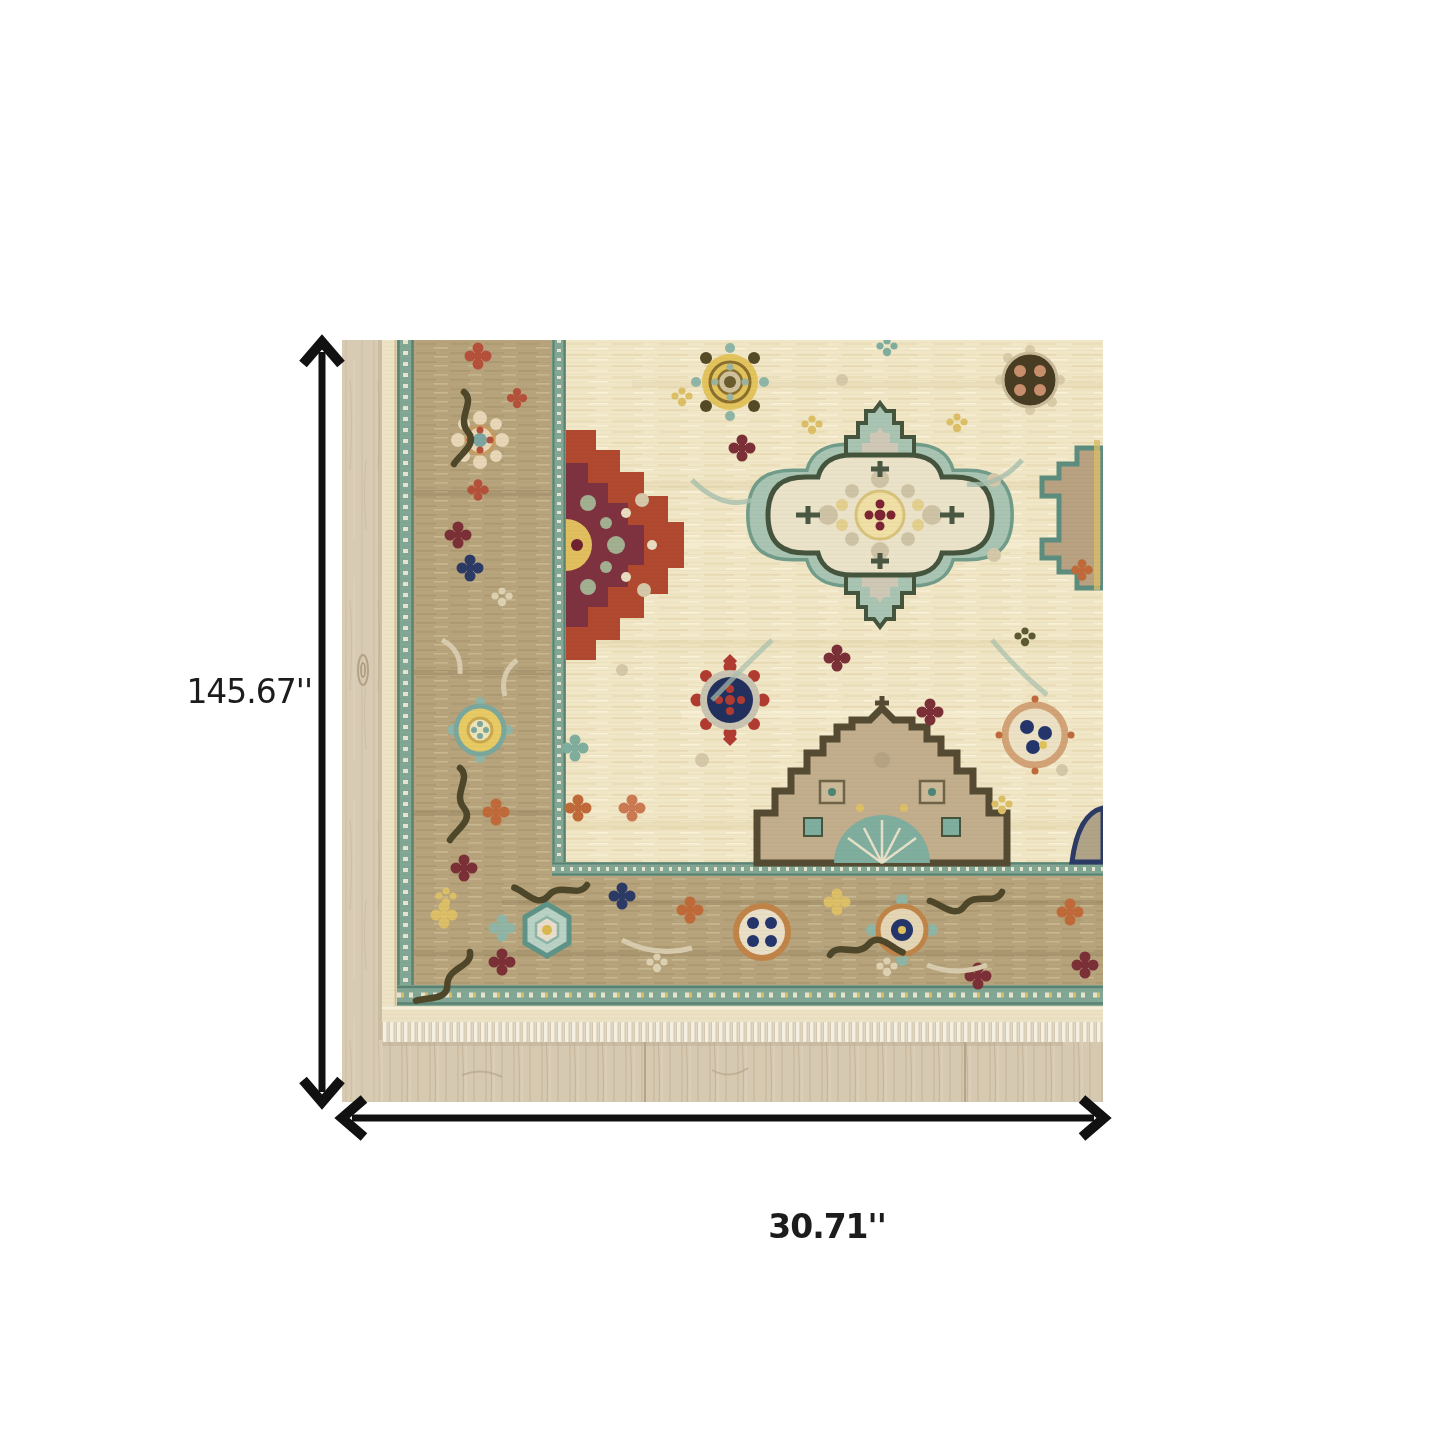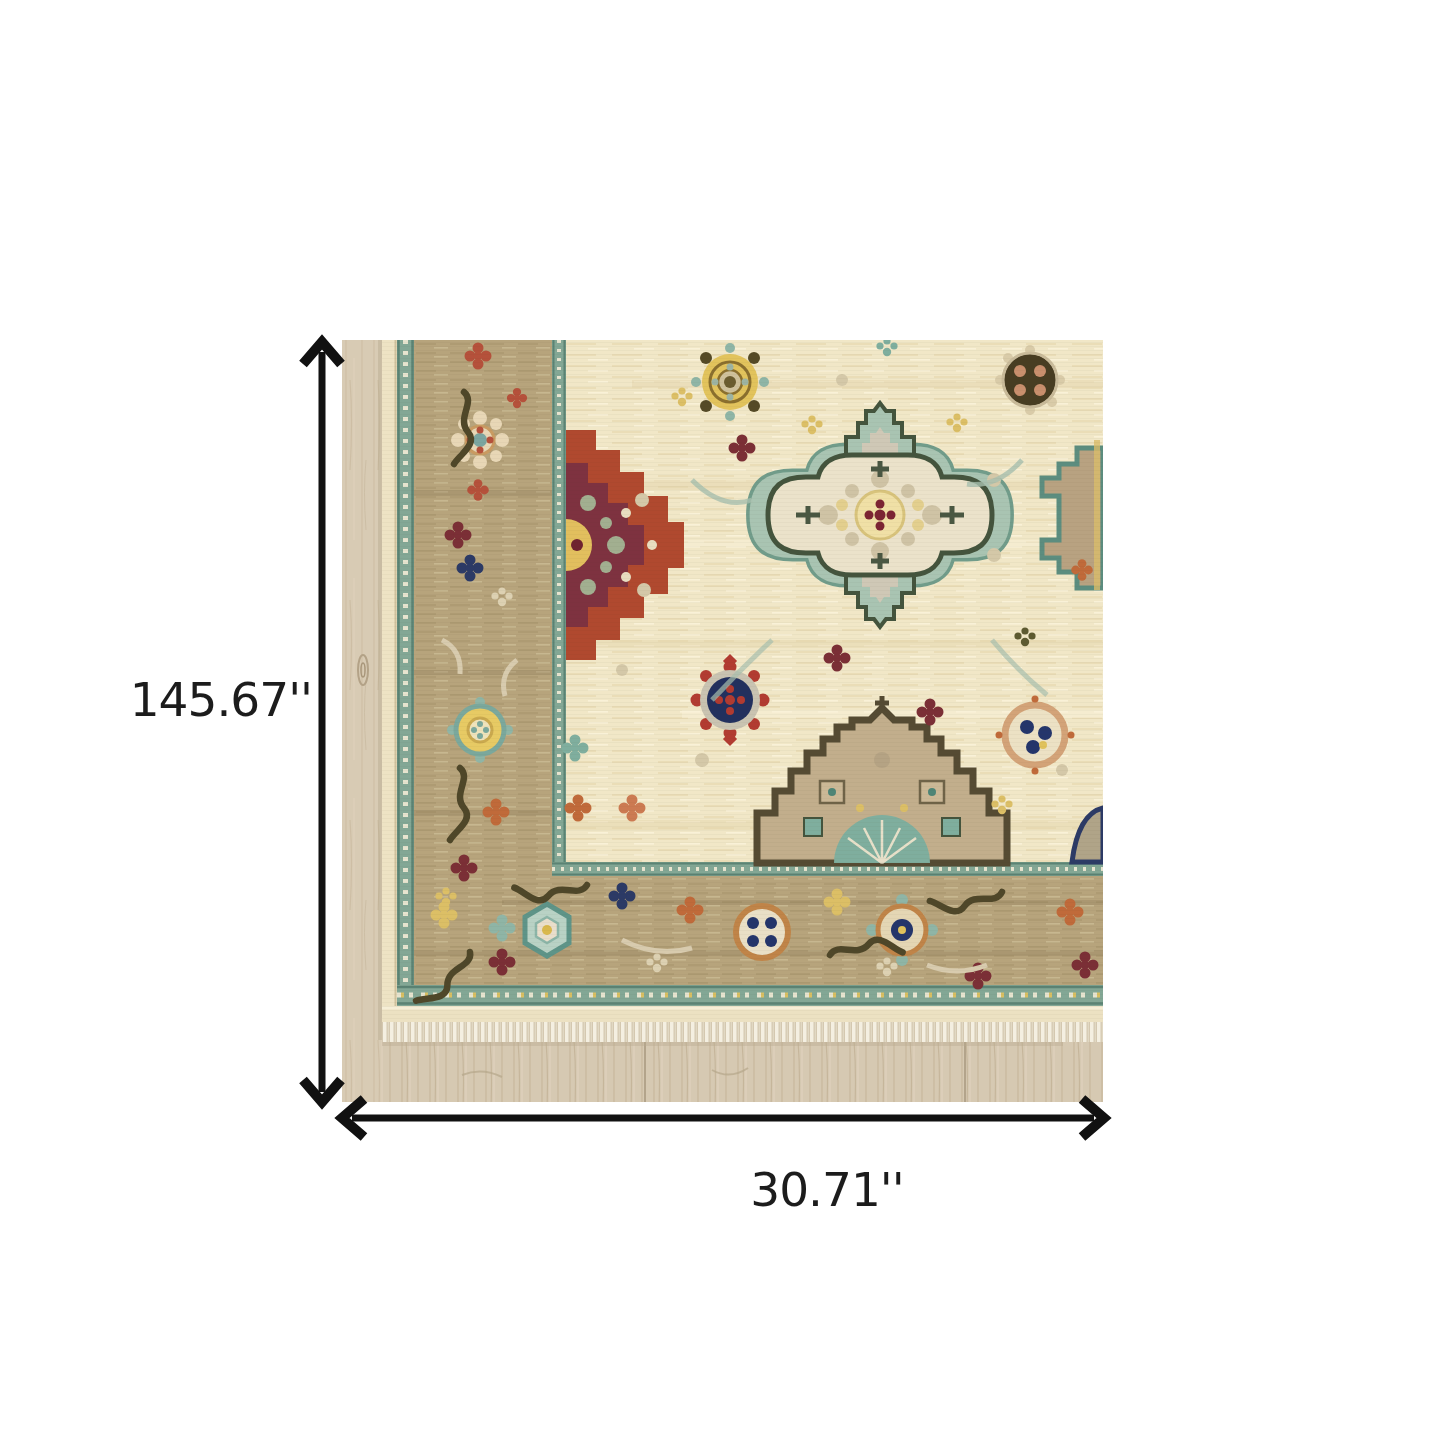--- a/index.html
+++ b/index.html
@@ -15,27 +15,27 @@
   }
   .canvas{position:absolute;inset:0;}
   .photo{
     position:absolute;left:342px;top:340px;width:761px;height:762px;
     overflow:hidden;
   }
   .photo svg{display:block;}
   .arrows{position:absolute;left:0;top:0;width:1445px;height:1445px;pointer-events:none;}
   .dim-label{
     position:absolute;color:var(--label-color);
-    font-size:47px;letter-spacing:-1px;white-space:nowrap;
+    font-size:33px;letter-spacing:-1px;white-space:nowrap;
   }
   .dim-label.height{
     left:0;top:672px;width:312px;text-align:right;
   }
   .dim-label.width{
-    left:577px;top:1162px;width:500px;text-align:center;
+    left:577px;top:1207px;width:500px;text-align:center;font-weight:bold;
   }
 </style>
 </head>
 <body>
 
 <div class="canvas">
 
   <div class="photo">
     <svg width="761" height="762" viewBox="0 0 761 762">
       <defs>

